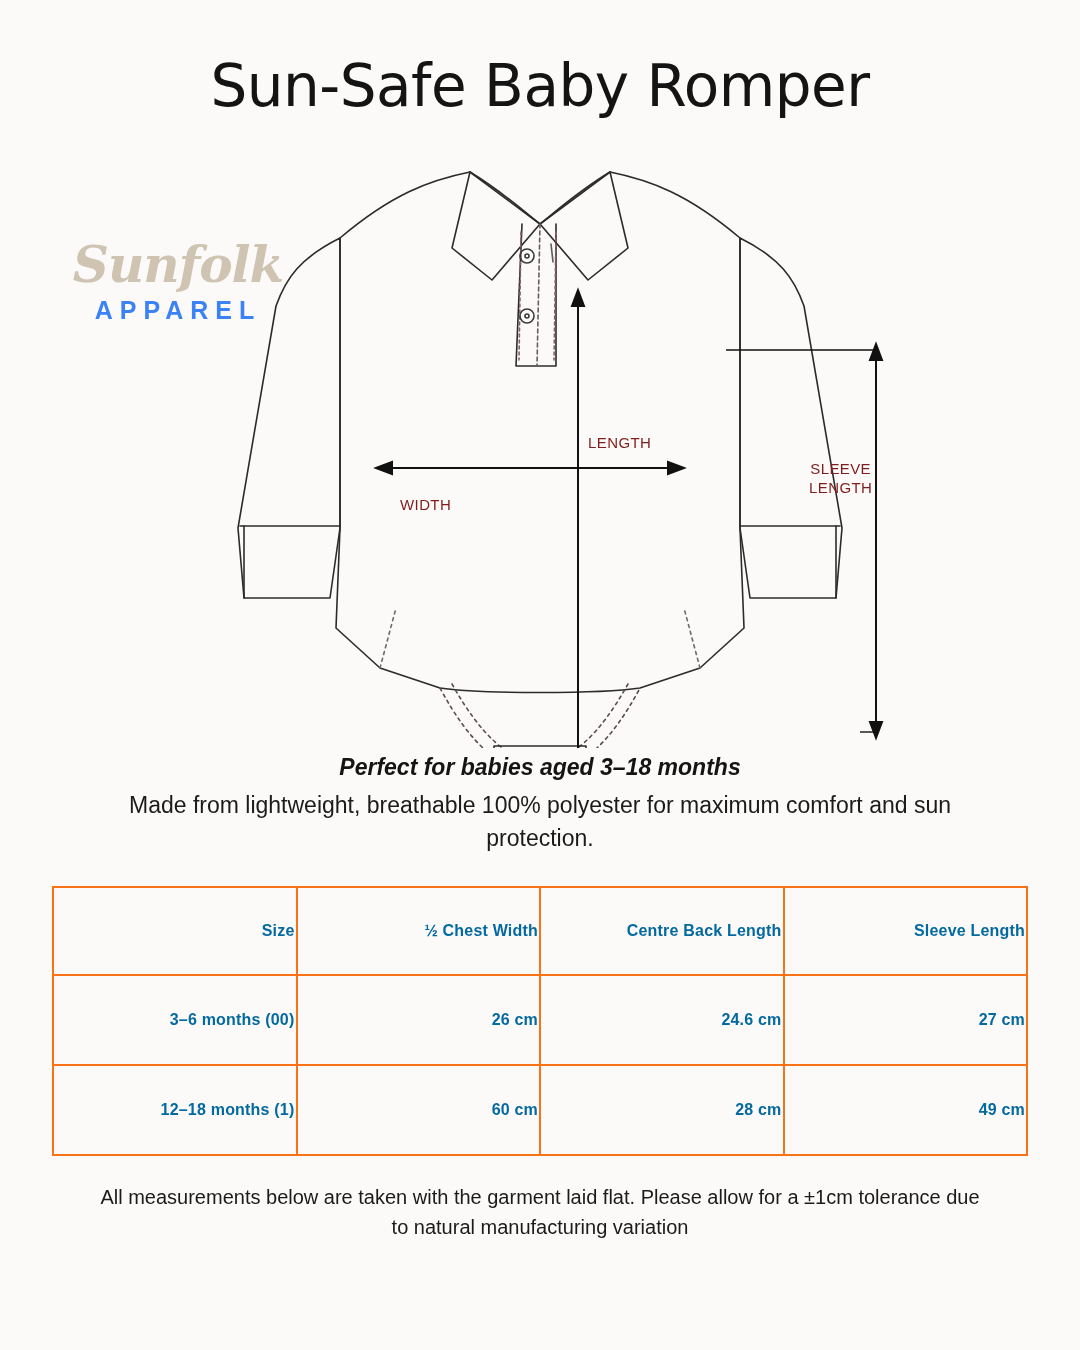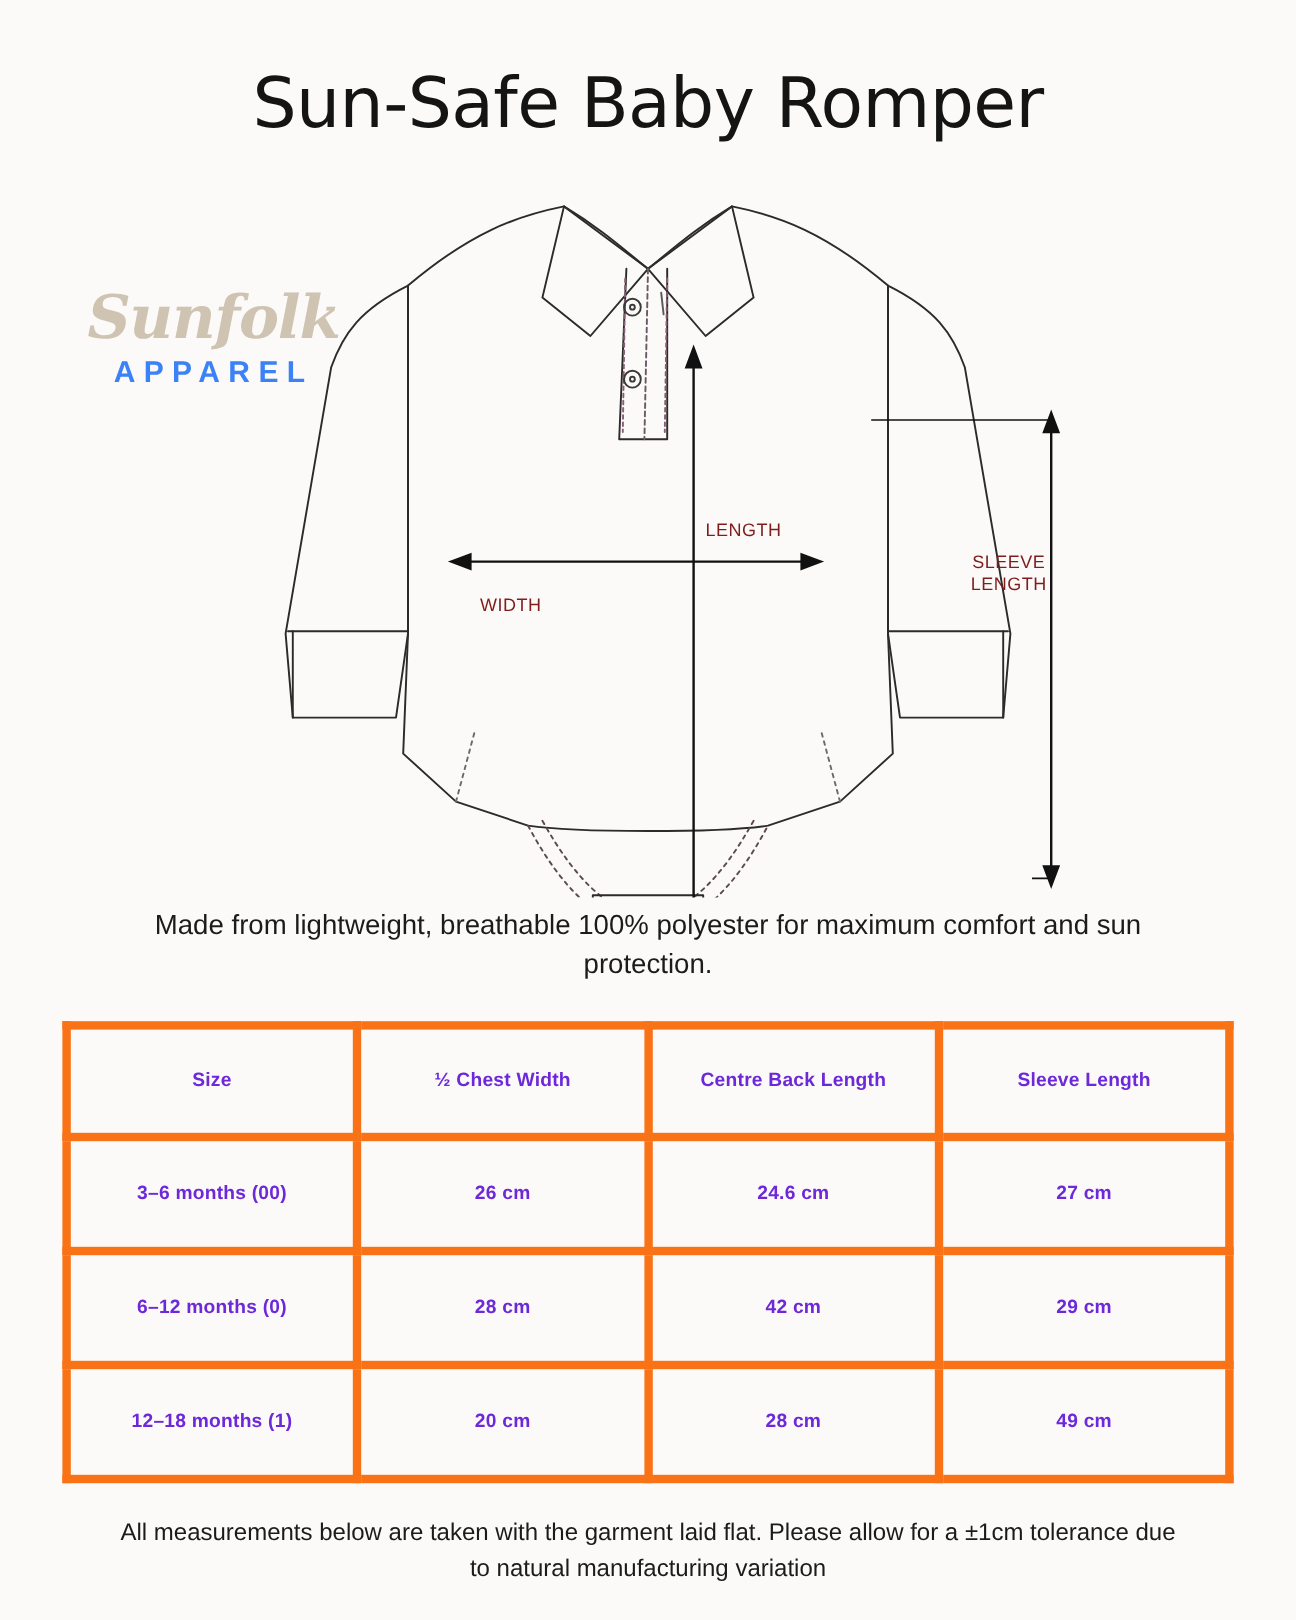--- a/index.html
+++ b/index.html
@@ -96,26 +96,26 @@
   }
 
   
   table.size-table {
     border-collapse: collapse;
     width: 976px;
     margin: 30px auto 0 auto;
     table-layout: fixed;
   }
   table.size-table td {
-    border: 7px solid #f97316;
-    text-align: center;
+    border: 2px solid #f97316;
+    text-align: right;
     font-size: 16px;
     font-weight: 700;
     height: 86px;
-    color: #6d28d9;
+    color: #0369a1;
     letter-spacing: 0.2px;
   }
   table.size-table tr.head td {
     height: 84px;
   }
 
   
   .footnote {
     text-align: center;
     margin: 26px auto 0 auto;
@@ -201,45 +201,40 @@
 
   <div class="dim-label lbl-width">WIDTH</div>
   <div class="dim-label lbl-length">LENGTH</div>
   <div class="dim-label lbl-sleeve">
     <div>SLEEVE</div>
     <div>LENGTH</div>
   </div>
 </div>
 
 <div class="blurb">
+  <div class="blurb-strong">Perfect for babies aged 3–18 months</div>
   <div class="blurb-body">Made from lightweight, breathable 100% polyester for maximum comfort and sun protection.</div>
 </div>
 
 <table class="size-table">
   <tbody>
     <tr class="head">
       <td>Size</td>
       <td>½ Chest Width</td>
       <td>Centre Back Length</td>
       <td>Sleeve Length</td>
     </tr>
     <tr>
       <td>3–6 months (00)</td>
       <td>26 cm</td>
       <td>24.6 cm</td>
       <td>27 cm</td>
     </tr>
     <tr>
-      <td>6–12 months (0)</td>
-      <td>28 cm</td>
-      <td>42 cm</td>
-      <td>29 cm</td>
-    </tr>
-    <tr>
       <td>12–18 months (1)</td>
-      <td>20 cm</td>
+      <td>60 cm</td>
       <td>28 cm</td>
       <td>49 cm</td>
     </tr>
   </tbody>
 </table>
 
 <div class="footnote">All measurements below are taken with the garment laid flat. Please allow for a ±1cm tolerance due to natural manufacturing variation</div>
 
 </body></html>

